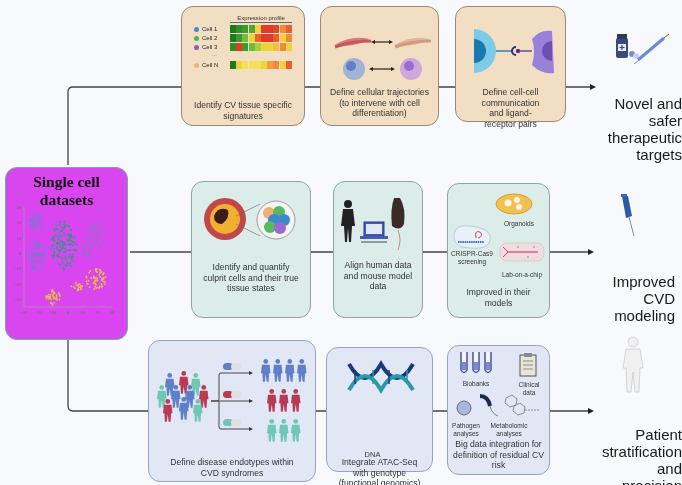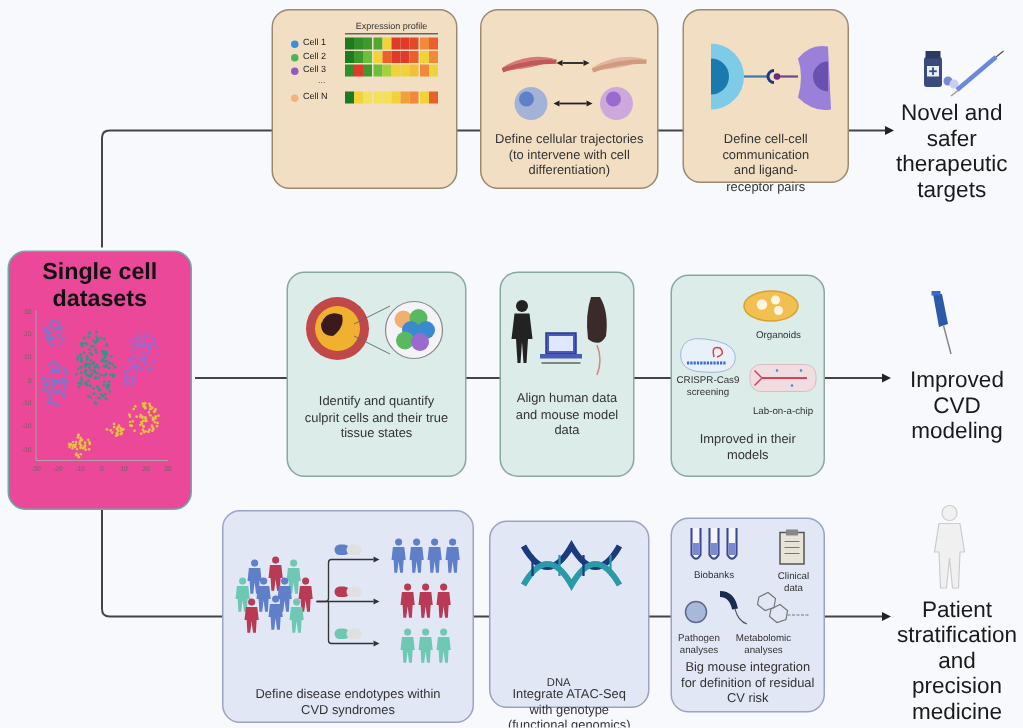--- a/index.html
+++ b/index.html
@@ -2,24 +2,24 @@
 <html><head>
 <meta charset="utf-8">
 <style>
   html,body{margin:0;padding:0;}
   body{width:682px;height:485px;background:#f8f9fd;position:relative;overflow:hidden;font-family:"Liberation Sans",sans-serif;color:#222;}
   .abs{position:absolute;}
   .box{position:absolute;border-radius:12px;box-sizing:border-box;}
   .tan{background:#f2dfc3;border:1.5px solid #9b8a72;}
   .mint{background:#dcece9;border:1.5px solid #8aa7a2;text-decoration:underline;}
   .lav{background:#e2e7f6;border:1.5px solid #9aa3c4;}
-  .src{background:#ec4899;border:1.5px solid #5fb4a6;}
+  .src{background:#d946ef;border:1.5px solid #5fb4a6;font-family:Liberation Serif, serif;}
   .cap{position:absolute;left:0;right:0;text-align:center;font-size:8.6px;line-height:10.5px;color:#333;}
   .small{font-size:6.5px;color:#333;text-align:center;position:absolute;line-height:7.5px;}
-  .out{position:absolute;text-align:center;font-size:15px;line-height:17px;color:#1a1a1a;}
+  .out{position:absolute;text-align:right;font-size:15px;line-height:17px;color:#1a1a1a;margin-top:28px;}
   svg{position:absolute;overflow:visible;}
   .title{position:absolute;left:0;right:0;text-align:center;font-weight:bold;font-size:15.5px;color:#111;}
 </style>
 </head>
 <body>
 
 <svg width="682" height="485" style="left:0;top:0;">
   <path d="M68 165 L68 92 Q68 87 73 87 L590 87" fill="none" stroke="#444" stroke-width="1.3"></path>
   <polygon points="590,84 596,87 590,90" fill="#222"></polygon>
   <path d="M130 252 L588 252" fill="none" stroke="#444" stroke-width="1.3"></path>
@@ -574,20 +574,21 @@
         <span style="position: absolute; top: 0px; left: 58.6px; width: 6px; height: 8px; background: rgb(245, 224, 90);"></span>
         <span style="position: absolute; top: 0px; left: 64.8px; width: 6px; height: 8px; background: rgb(245, 224, 90);"></span>
         <span style="position: absolute; top: 0px; left: 71px; width: 6px; height: 8px; background: rgb(240, 210, 58);"></span>
         <span style="position: absolute; top: 0px; left: 77.2px; width: 6px; height: 8px; background: rgb(240, 160, 58);"></span>
         <span style="position: absolute; top: 0px; left: 83.4px; width: 6px; height: 8px; background: rgb(240, 138, 58);"></span>
         <span style="position: absolute; top: 0px; left: 89.6px; width: 6px; height: 8px; background: rgb(240, 210, 58);"></span>
         <span style="position: absolute; top: 0px; left: 95.8px; width: 6px; height: 8px; background: rgb(232, 96, 42);"></span>
       </div>
       <div style="position: absolute; left: 22px; top: 36px; font-size: 6px; color: rgb(85, 85, 85);">...</div>
     </div>
+  <div class="cap" style="top:93px;padding:0 10px;">Identify CV tissue specific signatures</div>
 </div>
 
 <div class="box tan" style="left:320px;top:6px;width:119px;height:120px;">
   <svg width="119" height="70" style="left:0;top:10px;">
     <path d="M14 28 Q30 18 48 22 Q42 28 14 30 Z" fill="#d77a76"></path>
     <path d="M14 30 Q30 24 50 24" stroke="#c05a5a" stroke-width="3" fill="none"></path>
     <line x1="54" y1="25" x2="68" y2="25" stroke="#222" stroke-width="1.2"></line>
     <polygon points="54,23 50,25 54,27" fill="#222"></polygon>
       <polygon points="68,23 72,25 68,27" fill="#222"></polygon>
     <path d="M74 28 Q90 18 108 22 Q102 28 74 30 Z" fill="#e3b59c"></path>
@@ -830,20 +831,20 @@
   <svg width="100" height="30" style="left:2px;top:46px;">
     <circle cx="14" cy="16" r="7" fill="#a8b8d8" stroke="#5a6a90" stroke-width="1"></circle>
     <path d="M30 4 Q38 4 40 14" stroke="#1a2a50" stroke-width="4" fill="none"></path>
     <path d="M40 14 Q42 22 48 24" stroke="#555" stroke-width="0.7" fill="none"></path>
     <polygon points="56,6 62,3 67,7 66,13 60,15 55,11" fill="none" stroke="#777" stroke-width="0.8"></polygon>
     <polygon points="64,14 70,11 75,15 74,21 68,23 63,19" fill="none" stroke="#777" stroke-width="0.8"></polygon>
     <path d="M75 18 L90 18" stroke="#777" stroke-width="0.8" stroke-dasharray="2 1"></path>
   </svg>
   <div class="small" style="left:0px;top:76px;width:36px;">Pathogen analyses</div>
   <div class="small" style="left:38px;top:76px;width:46px;">Metabolomic analyses</div>
-  <div class="cap" style="top:93px;padding:0 4px;">Big mouse integration for definition of residual CV risk</div>
+  <div class="cap" style="top:93px;padding:0 4px;">Big data integration for definition of residual CV risk</div>
 </div>
 
 <svg width="30" height="58" style="left:618px;top:336px;">
   <circle cx="15" cy="6" r="5" fill="#f0f0f0" stroke="#ccc" stroke-width="0.8"></circle>
   <path d="M8 13 L22 13 L25 32 L22 32 L21 56 L17 56 L15 36 L13 56 L9 56 L8 32 L5 32 Z" fill="#f0f0f0" stroke="#ccc" stroke-width="0.8"></path>
 </svg>
 <div class="out" style="left:594px;top:398px;width:88px;">Patient stratification and precision medicine</div>
 
 </body></html>

